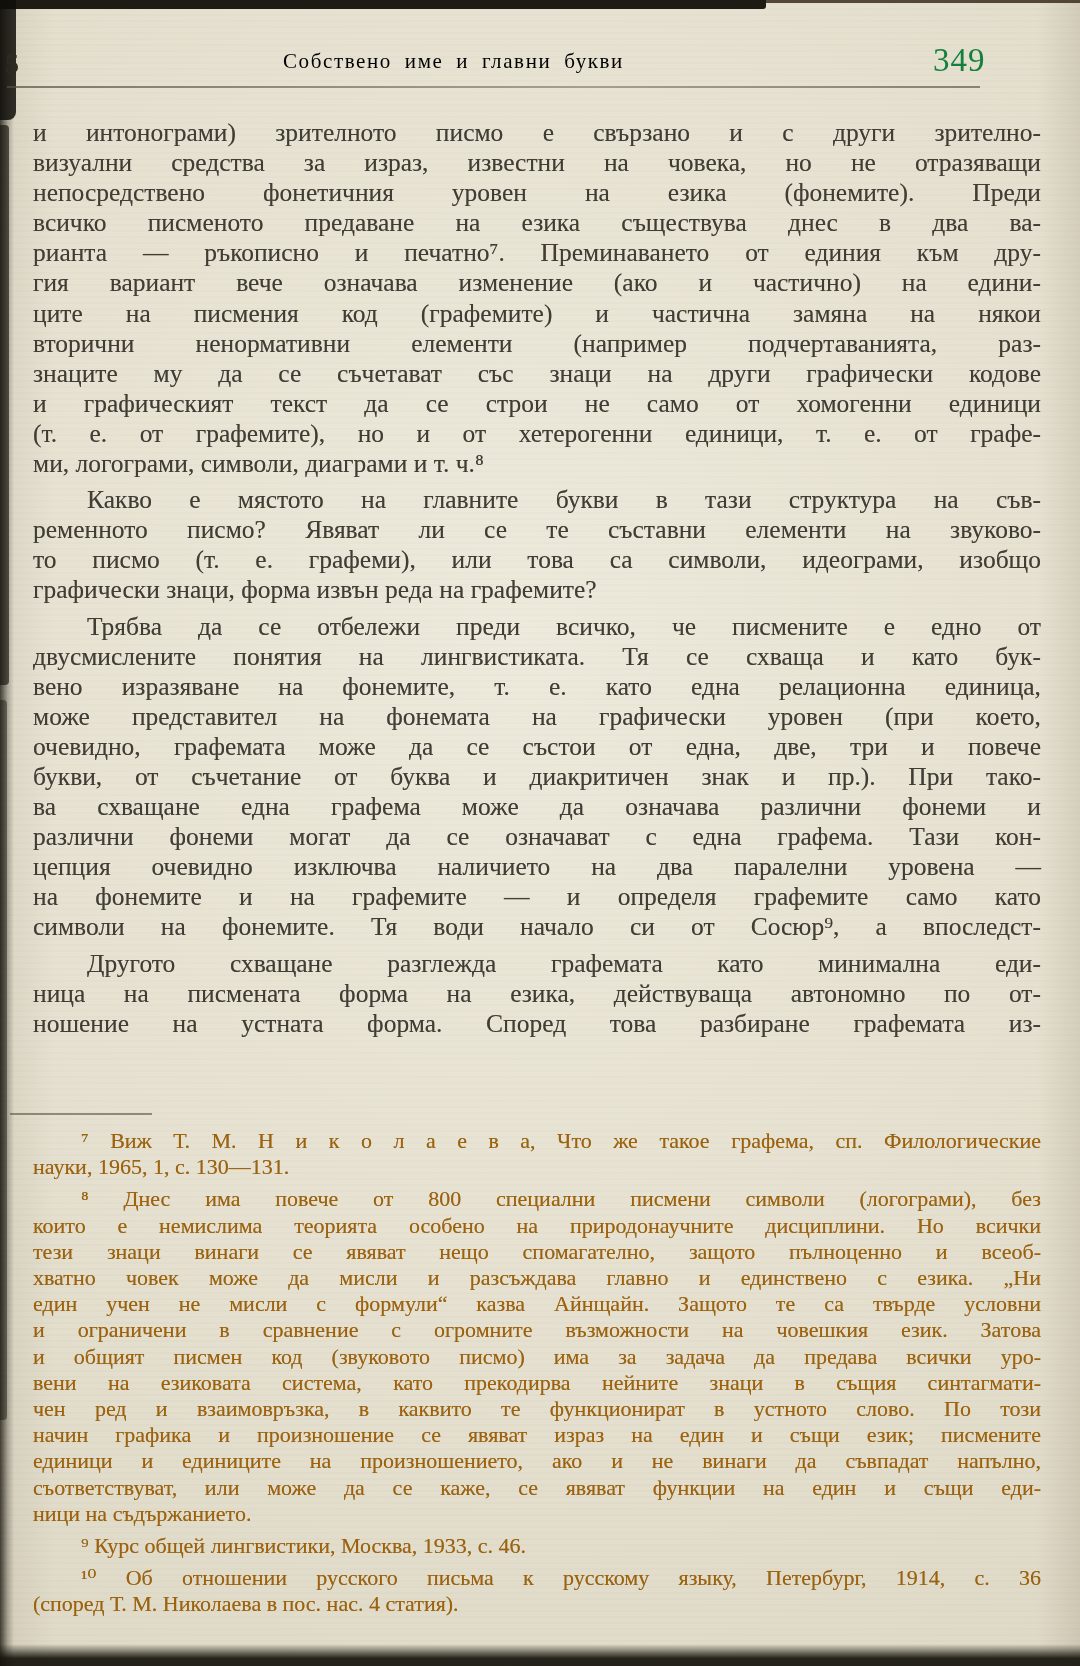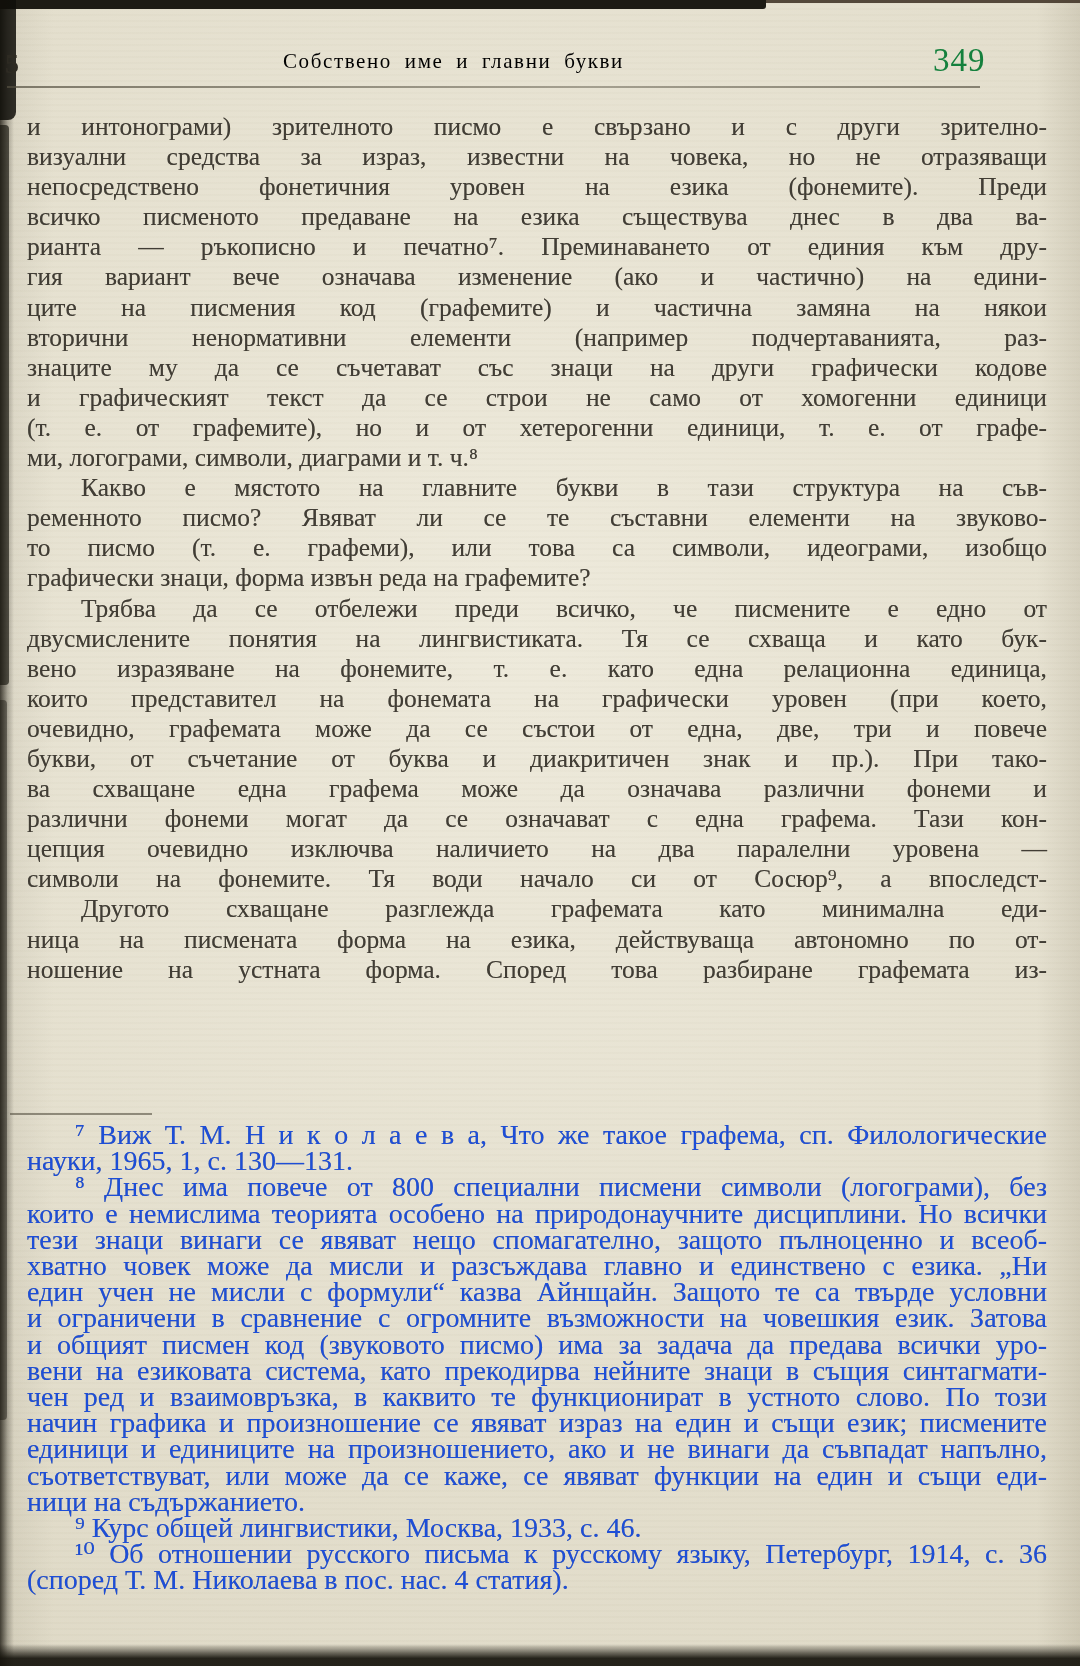--- a/index.html
+++ b/index.html
@@ -32,28 +32,28 @@
   
   .edge-frag{position:absolute;left:5px;top:48px;font-size:28px;font-weight:bold;color:#2e2b23;letter-spacing:1px;}
   .running-title{position:absolute;left:283px;top:49px;font-size:21px;letter-spacing:1.6px;word-spacing:6px;color:#000000;}
   .page-number{position:absolute;left:933px;top:42px;font-size:33px;color:#15803d;letter-spacing:1px;}
   .header-rule{position:absolute;left:7px;top:86px;width:973px;height:2px;
     background:linear-gradient(to right, rgba(85,80,65,0.7), rgba(85,80,65,0.45) 60%, rgba(85,80,65,0.65));}
   
   .body-text{position:absolute;left:27px;top:112px;width:1020px;
     font-size:25.5px;line-height:30.1px;color:#413d35;}
   .footnotes{position:absolute;left:27px;top:1122px;width:1020px;
-    font-size:28px;line-height:26.2px;color:#1d4ed8;}
+    font-size:22px;line-height:26.2px;color:#a16207;}
   .footnote-rule{position:absolute;left:10px;top:1113px;width:142px;height:2px;background:rgba(85,80,65,0.6);}
   .line{text-align:justify;text-align-last:justify;white-space:normal;
     text-shadow:0 0 0.5px rgba(62,58,48,0.45);}
   .line.no-stretch{text-align-last:left;}
   .body-text .line.indent{text-indent:54px;}
   .footnotes .line.indent{text-indent:48px;}
-  .paragraph,.footnote{margin:0;}
+  .paragraph,.footnote{margin:6px;}
 </style>
 </head>
 <body>
 
 <div id="page">
   <div class="texture"></div>
 
   <div class="edge-top-line"></div>
   <div class="edge-top-band"></div>
   <div class="edge-left"></div>
@@ -85,26 +85,27 @@
       <div class="paragraph">
         <div class="line indent">Какво е мястото на главните букви в тази структура на съв-</div>
         <div class="line">ременното писмо? Явяват ли се те съставни елементи на звуково-</div>
         <div class="line">то писмо (т. е. графеми), или това са символи, идеограми, изобщо</div>
         <div class="line no-stretch">графически знаци, форма извън реда на графемите?</div>
       </div>
       <div class="paragraph">
         <div class="line indent">Трябва да се отбележи преди всичко, че писмените е едно от</div>
         <div class="line">двусмислените понятия на лингвистиката. Тя се схваща и като бук-</div>
         <div class="line">вено изразяване на фонемите, т. е. като една релационна единица,</div>
-        <div class="line">които представител на фонемата на графически уровен (при което,</div>
+        <div class="line">може представител на фонемата на графически уровен (при което,</div>
         <div class="line">очевидно, графемата може да се състои от една, две, три и повече</div>
         <div class="line">букви, от съчетание от буква и диакритичен знак и пр.). При тако-</div>
         <div class="line">ва схващане една графема може да означава различни фонеми и</div>
         <div class="line">различни фонеми могат да се означават с една графема. Тази кон-</div>
         <div class="line">цепция очевидно изключва наличието на два паралелни уровена —</div>
+        <div class="line">на фонемите и на графемите — и определя графемите само като</div>
         <div class="line">символи на фонемите. Тя води начало си от Сосюр⁹, а впоследст-</div>
       </div>
       <div class="paragraph">
         <div class="line indent">Другото схващане разглежда графемата като минимална еди-</div>
         <div class="line">ница на писмената форма на езика, действуваща автономно по от-</div>
         <div class="line">ношение на устната форма. Според това разбиране графемата из-</div>
       </div>
     </main>
 
   <div class="footnote-rule"></div>

